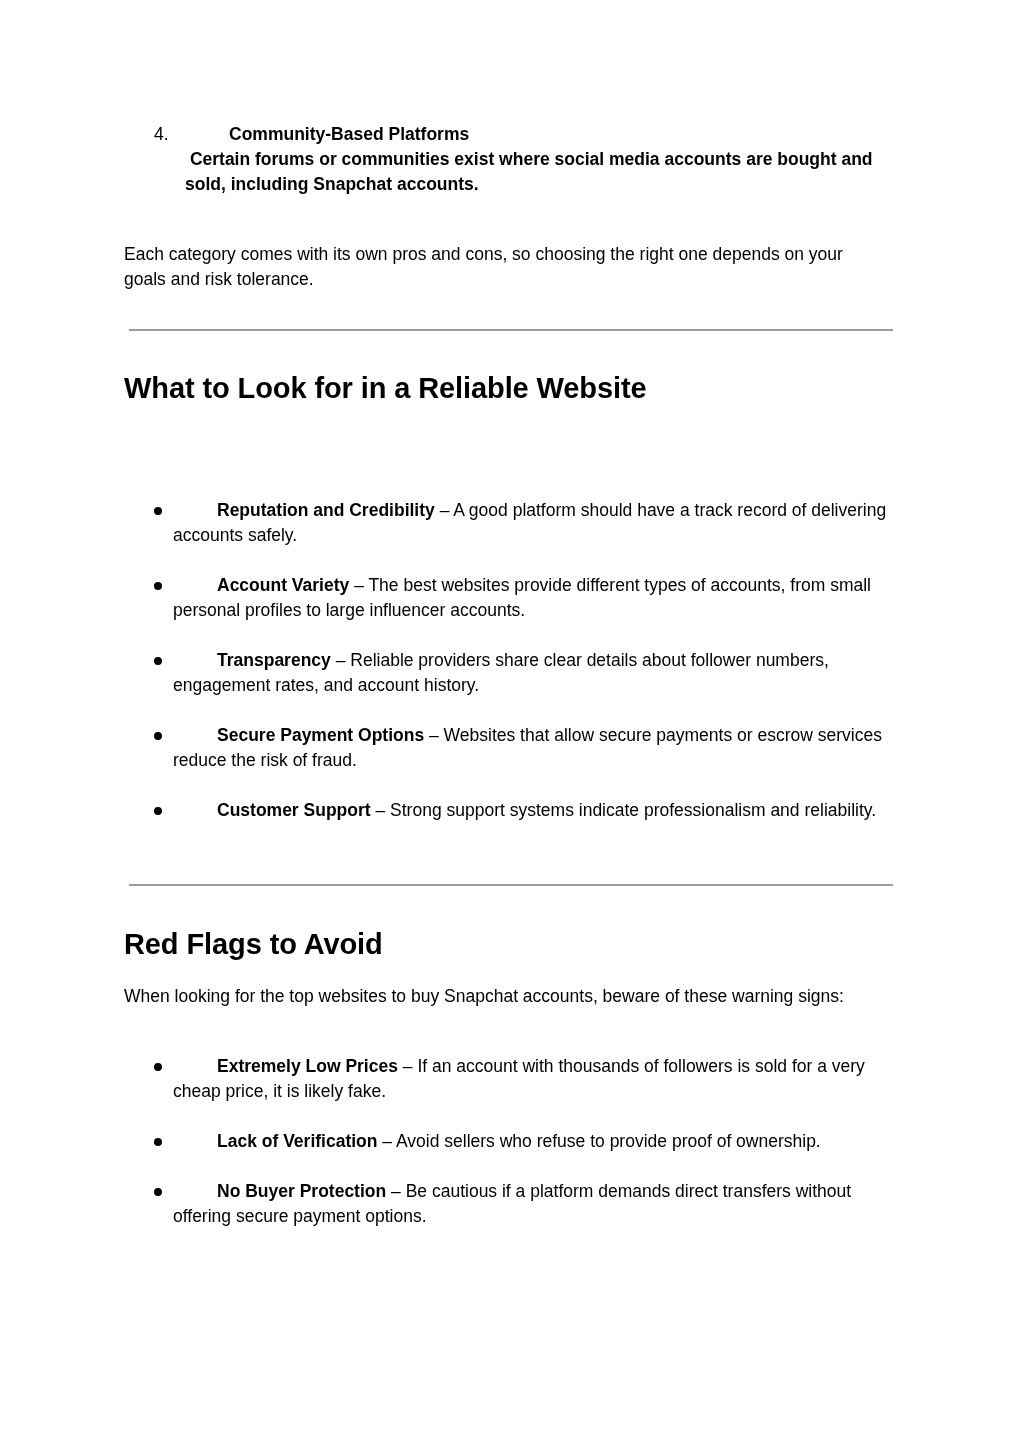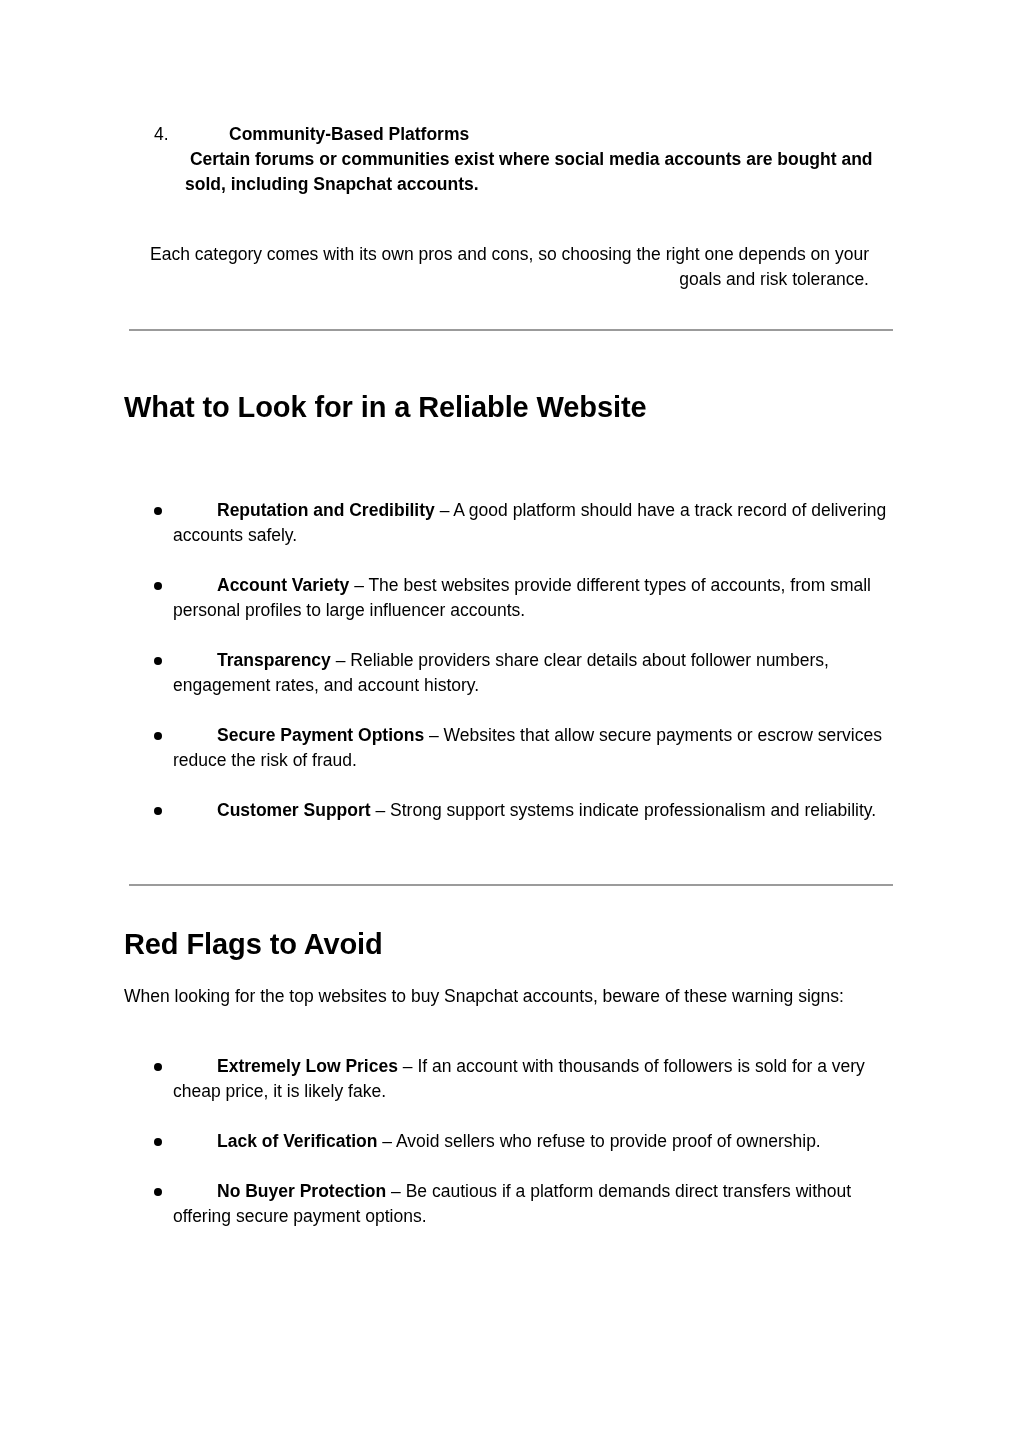--- a/index.html
+++ b/index.html
@@ -92,25 +92,25 @@
 <div class="page">
 
   <div class="ol-item text">
     <span class="num">4.</span>
     <div class="body">
       <div class="bold">Community-Based Platforms</div>
       <div style="white-space: pre-wrap; width: 700px; font-weight: bold;"> Certain forums or communities exist where social media accounts are bought and sold, including Snapchat accounts.</div>
     </div>
   </div>
 
-  <p class="block text" style="top: 242px; margin: 0; width: 745px; text-align: right;">Each category comes with its own pros and cons, so choosing the right one depends on your goals and risk tolerance.</p>
+  <p class="block text" style="top: 242px; margin: 0; width: 745px;">Each category comes with its own pros and cons, so choosing the right one depends on your goals and risk tolerance.</p>
 
   <div class="rule" style="top: 329px;"></div>
 
-  <h2 style="top: 390px;">What to Look for in a Reliable Website</h2>
+  <h2 style="top: 371px;">What to Look for in a Reliable Website</h2>
 
   <div class="bullet text" style="top: 498px;">
     <span class="dot"></span>
     <div class="content"><b>Reputation and Credibility</b><span> – A good platform should have a track record of delivering accounts safely.</span></div>
   </div>
 
   <div class="bullet text" style="top: 573px;">
     <span class="dot"></span>
     <div class="content"><b>Account Variety</b><span> – The best websites provide different types of accounts, from small personal profiles to large influencer accounts.</span></div>
   </div>

